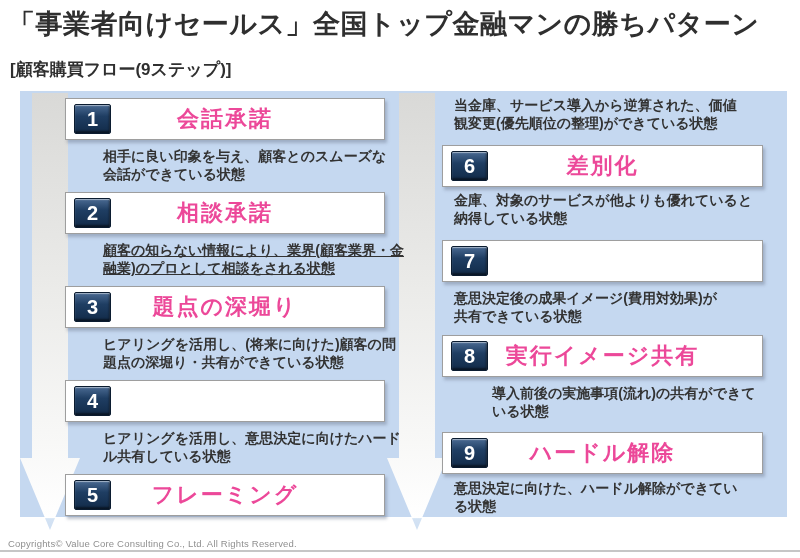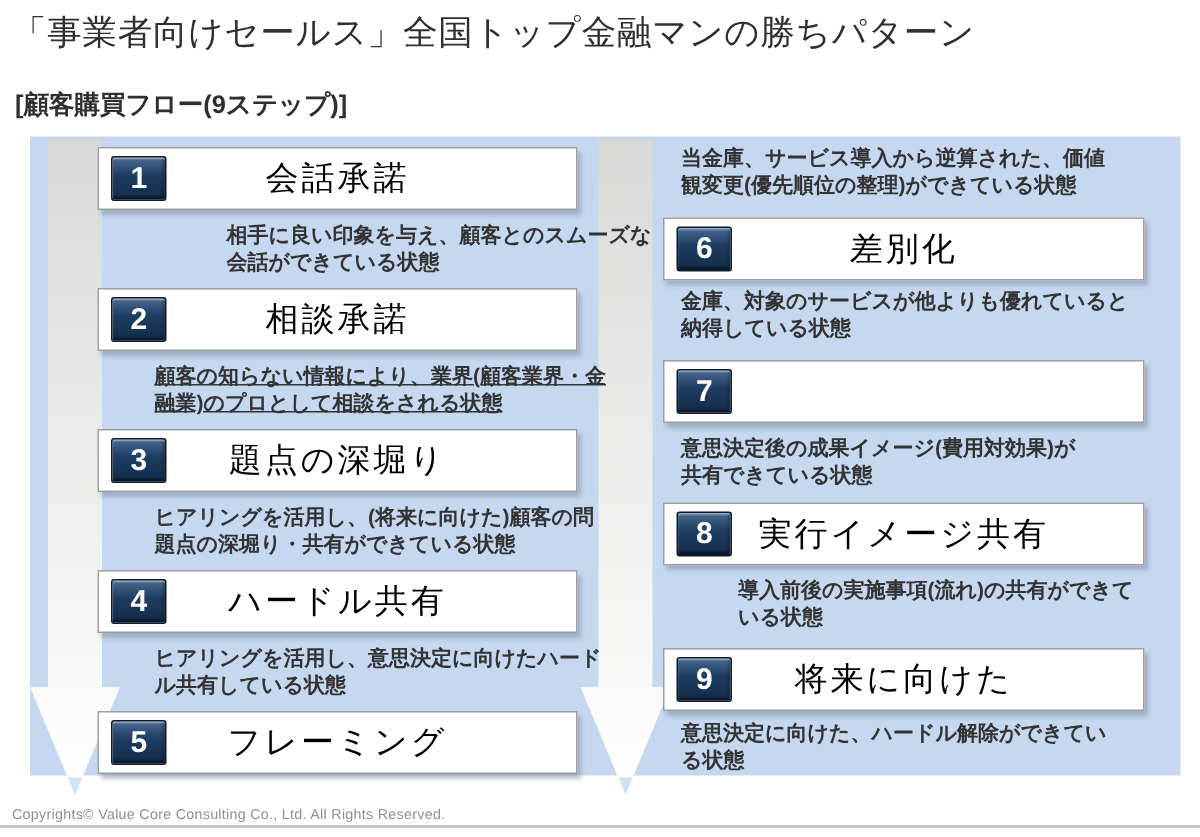--- a/index.html
+++ b/index.html
@@ -5,21 +5,21 @@
   * { margin:0; padding:0; box-sizing:border-box; }
   html,body { background:#fff; }
   #page {
     position:relative; width:800px; height:558px; overflow:hidden;
     background:#ffffff;
     font-family:"Liberation Sans","DejaVu Sans",sans-serif;
     color:#333;
   }
   .main-title {
     position:absolute; left:8px; top:6px;
-    font-size:23px; font-weight:normal; color:#2f2f2f; letter-spacing:0.5px;
+    font-size:27px; font-weight:bold; color:#2f2f2f; letter-spacing:0.5px;
     white-space:nowrap;
   }
   .sub-title {
     position:absolute; left:10px; top:58px;
     font-size:17px; font-weight:bold; color:#2f2f2f;text-align:right;
   }
   .diagram {
     position:absolute; left:20px; top:91px; width:767px; height:426px;
     background:#c5d8f0;
   }
@@ -33,21 +33,21 @@
   .step-badge {
     position:absolute; left:8px; top:50%; transform:translateY(-50%);
     width:37px; height:30px; border-radius:2px;
     background:linear-gradient(180deg,#4a6a92 0%,#1f3e63 40%,#122b49 100%);
     border:1px solid #0b1c30;
     box-shadow:inset 0 1px 1px rgba(255,255,255,0.5), inset -1px -2px 2px rgba(0,0,0,0.5);
     color:#fff; font-size:20px; font-weight:bold;
     text-align:center; line-height:28px;
   }
   .step-title {
-    font-size:22px; font-weight:normal; color:#000000; letter-spacing:2px;
+    font-size:22px; font-weight:bold; color:#ec4899; letter-spacing:2px;
     white-space:nowrap;
   }
   .step-desc {
     position:absolute; font-size:14px; font-weight:bold; color:#333;
     line-height:18px; white-space:pre-line;
   }
   .footer-text {
     position:absolute; left:8px; top:538px;
     font-size:9.5px; color:#8f8f8f; letter-spacing:0.2px;
   }
@@ -91,40 +91,39 @@
           <stop offset="100%" stop-color="#cfdff2"></stop>
         </linearGradient>
       </defs>
       <path d="M12 0 H48 V365 H60 L30 437 L0 365 H12 Z" fill="url(#arrowGrad2)"></path>
     </svg>
 
     <div class="step-box" style="left:45px; top:7px;">
       <span class="step-badge">1</span>
       <span class="step-title">会話承諾</span>
     </div>
-    <div class="step-desc" style="left:83px; top:56px; width:307px;margin-left:48px;">相手に良い印象を与え、顧客とのスムーズな
+    <div class="step-desc" style="left:83px; top:56px; width:307px;">相手に良い印象を与え、顧客とのスムーズな
 会話ができている状態</div>
 
     <div class="step-box" style="left:45px; top:101px;">
       <span class="step-badge">2</span>
       <span class="step-title">相談承諾</span>
     </div>
     <div class="step-desc" style="left:83px; top:150px; width:307px;text-decoration:underline;">顧客の知らない情報により、業界(顧客業界・金
 融業)のプロとして相談をされる状態</div>
 
     <div class="step-box" style="left:45px; top:195px;">
       <span class="step-badge">3</span>
       <span class="step-title">題点の深堀り</span>
     </div>
     <div class="step-desc" style="left:83px; top:244px; width:307px;">ヒアリングを活用し、(将来に向けた)顧客の問
 題点の深堀り・共有ができている状態</div>
 
     <div class="step-box" style="left:45px; top:289px;">
       <span class="step-badge">4</span>
-      <span class="step-title">ハードル共有</span>
     </div>
     <div class="step-desc" style="left:83px; top:338px; width:307px;">ヒアリングを活用し、意思決定に向けたハード
 ル共有している状態</div>
 
     <div class="step-box" style="left:45px; top:383px;">
       <span class="step-badge">5</span>
       <span class="step-title">フレーミング</span>
     </div>
 
     <div class="step-desc" style="left:434px; top:5px; width:312px;">当金庫、サービス導入から逆算された、価値
@@ -145,21 +144,21 @@
 
     <div class="step-box" style="left:422px; top:244px; width:321px;">
       <span class="step-badge">8</span>
       <span class="step-title">実行イメージ共有</span>
     </div>
     <div class="step-desc" style="left:434px; top:293px; width:312px;margin-left:38px;">導入前後の実施事項(流れ)の共有ができて
 いる状態</div>
 
     <div class="step-box" style="left:422px; top:341px; width:321px;">
       <span class="step-badge">9</span>
-      <span class="step-title">将来に向けた</span>
+      <span class="step-title">ハードル解除</span>
     </div>
     <div class="step-desc" style="left:434px; top:388px; width:312px;">意思決定に向けた、ハードル解除ができてい
 る状態</div>
 
   </div>
 
   <div class="footer-text">Copyrights© Value Core Consulting Co., Ltd.  All Rights Reserved.</div>
   <div class="footer-divider"></div>
 
 </div>

